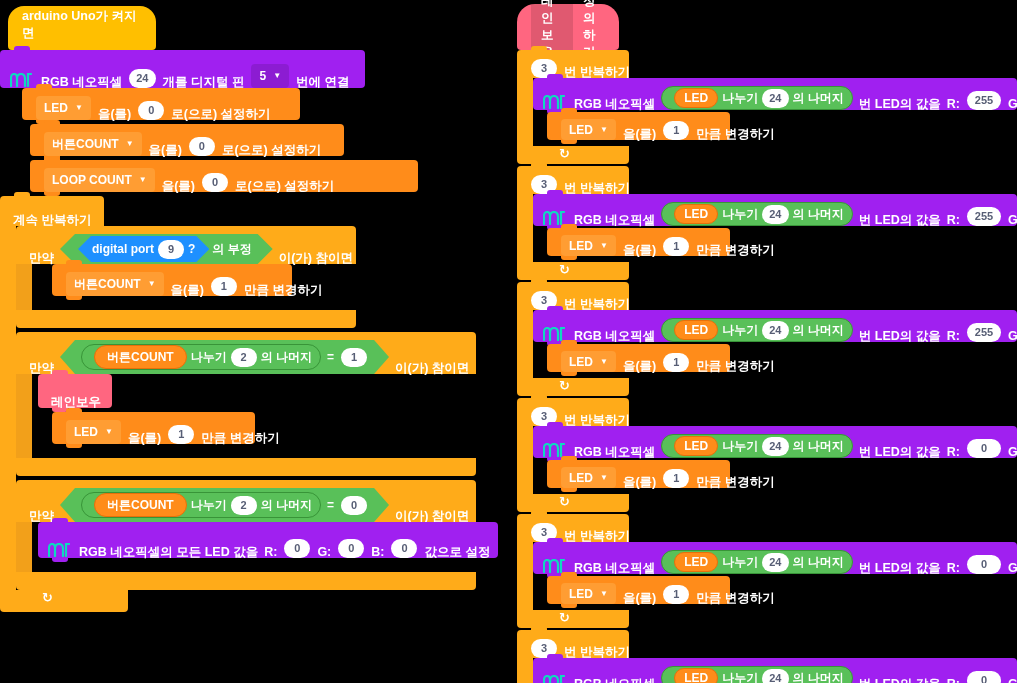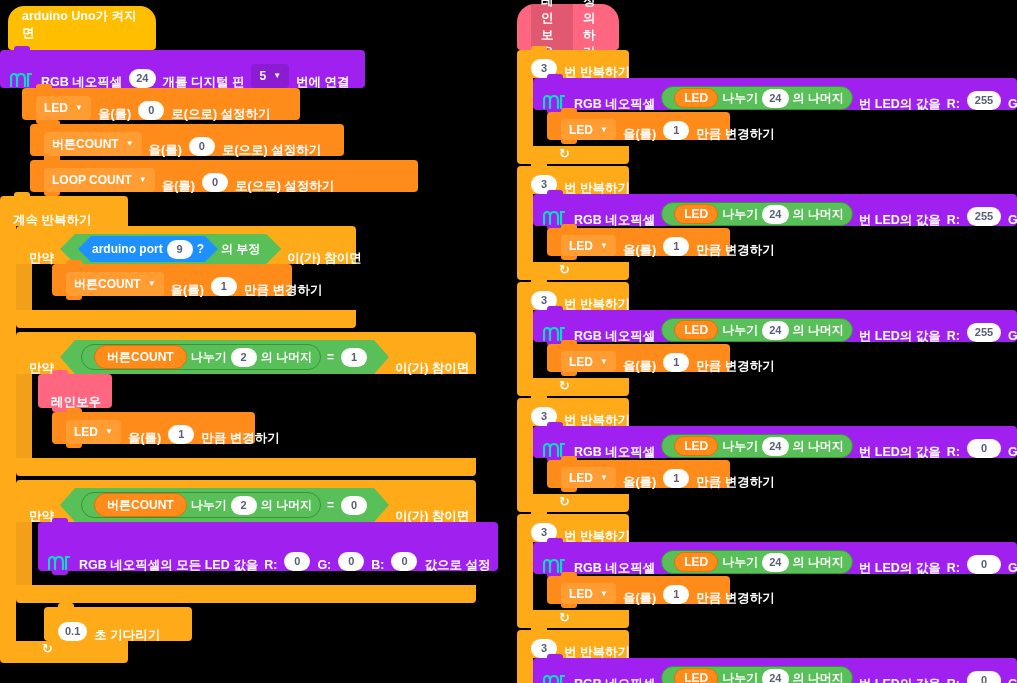--- a/index.html
+++ b/index.html
@@ -166,33 +166,33 @@
       <span class="dd light">
         <span>LOOP COUNT</span>
         <span class="caret">▼</span>
       </span>
       <span class="lbl">을(를)</span>
       <span class="num">0</span>
       <span class="lbl">로(으로) 설정하기</span>
     </div>
 
     <div class="cblock" style="margin-top:4px;">
-      <div class="blk c-ctrl c-head notch-t" style="width:128px; height:30px;">
+      <div class="blk c-ctrl c-head notch-t" style="width:104px; height:30px;">
         <span class="lbl">계속 반복하기</span>
       </div>
       <div class="c-body">
         <div class="c-spine c-ctrl"></div>
         <div class="c-inner" style="width:504px;">
 
           <div class="cblock">
             <div class="blk c-ctrl c-head" style="width:340px; height:38px;">
               <span class="lbl">만약</span>
               <span class="hexwrap">
                 <span class="hexblue">
-                  <span>arduino port</span>
+                  <span>digital port</span>
                   <span class="num">9</span>
                   <span>?</span>
                 </span>
                 <span class="lbl">의 부정</span>
               </span>
               <span class="lbl">이(가) 참이면</span>
             </div>
             <div class="c-body">
               <div class="c-spine c-ctrl-d"></div>
               <div class="c-inner">
@@ -258,45 +258,41 @@
                   <span>의 나머지</span>
                 </span>
                 <span class="lbl">=</span>
                 <span class="num">0</span>
               </span>
               <span class="lbl">이(가) 참이면</span>
             </div>
             <div class="c-body">
               <div class="c-spine c-ctrl-d"></div>
               <div class="c-inner">
-                <div class="blk c-neo notch-t notch-b" style="width:460px; margin-left:6px; height:49px;">
+                <div class="blk c-neo notch-t notch-b" style="width:460px; margin-left:6px; height:36px;">
                   <span class="neoicon">
                     <svg width="22" height="14" viewBox="0 0 22 14">
                         <path d="M1 13 L1 5 Q1 1 4 1 Q7 1 7 5 L7 13 M7 6 Q7 1 11 1 Q15 1 15 6 L15 13 M18 13 L18 1 L21 1" stroke="#0FD9C0" stroke-width="2.2" fill="none" stroke-linecap="round"></path>
                       </svg>
                   </span>
                   <span class="lbl">RGB 네오픽셀의 모든 LED 값을</span>
                   <span class="lbl">R:</span>
                   <span class="num">0</span>
                   <span class="lbl">G:</span>
                   <span class="num">0</span>
                   <span class="lbl">B:</span>
                   <span class="num">0</span>
                   <span class="lbl">값으로 설정</span>
                 </div>
                 <div style="height:14px;"></div>
               </div>
             </div>
             <div class="blk c-ctrl c-foot" style="width:460px;"></div>
           </div>
 
-          <div class="blk c-ctrl notch-t notch-b" style="width:148px; margin-left:28px; margin-top:4px; height:34px;">
-            <span class="num">0.1</span>
-            <span class="lbl">초 기다리기</span>
-          </div>
 
         </div>
       </div>
       <div class="blk c-ctrl c-foot" style="width:128px; height:22px;">
         <span class="arrow">↻</span>
       </div>
     </div>
 
   </div>
 

